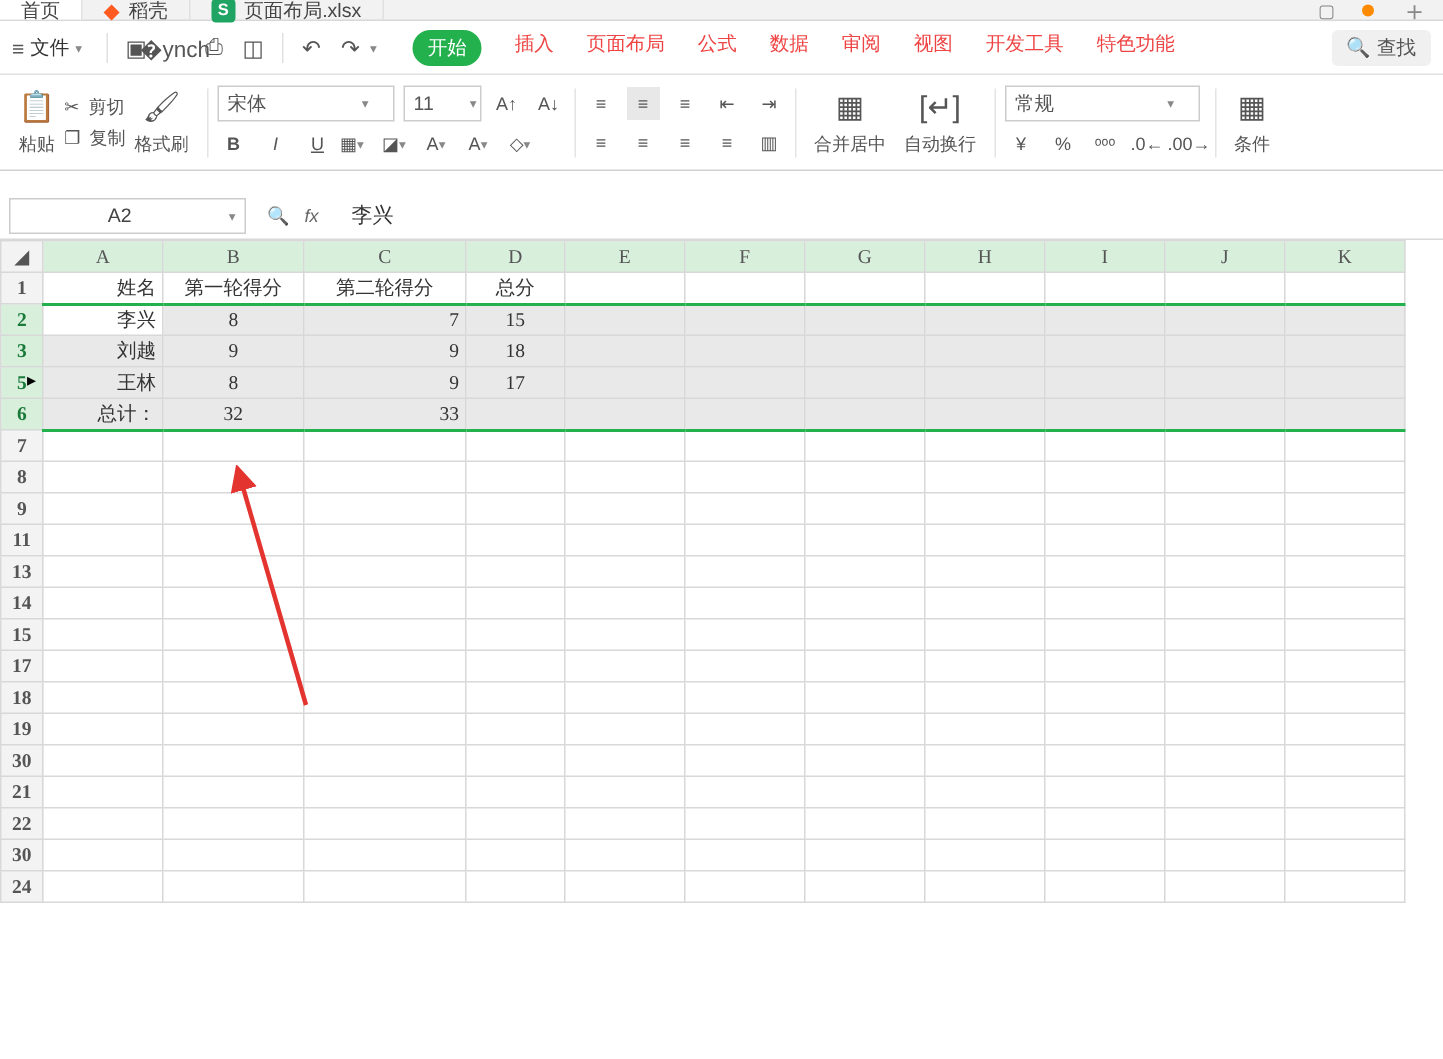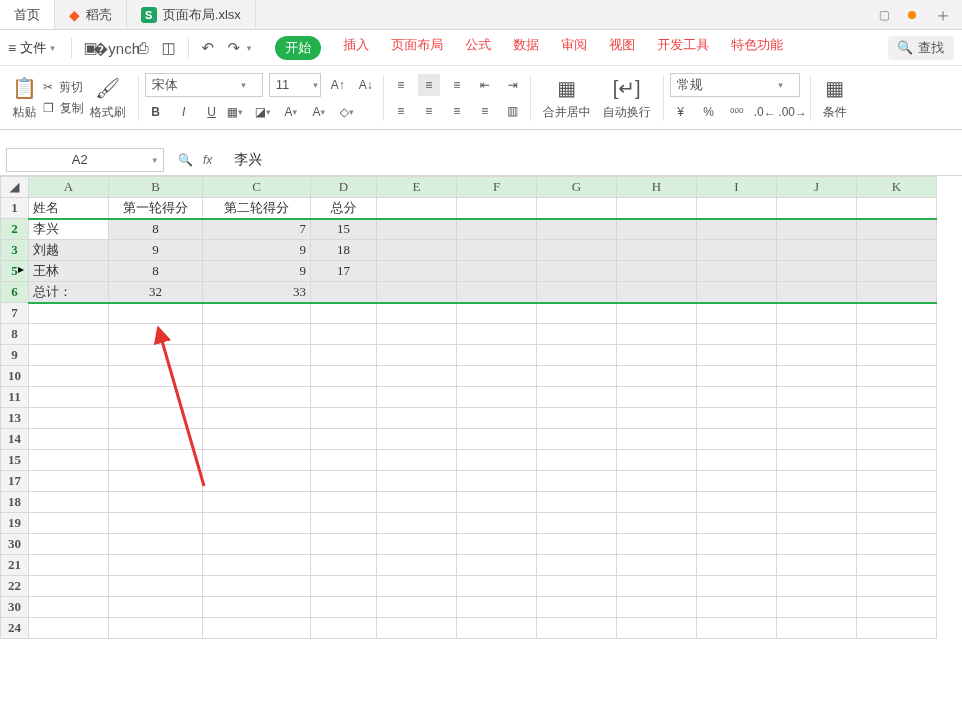--- a/index.html
+++ b/index.html
@@ -1,19 +1,19 @@
 <!DOCTYPE html>
 <html><head>
 <meta charset="utf-8">
 <style>
 * { box-sizing: border-box; margin: 0; padding: 0; font-family: "Microsoft YaHei", sans-serif; }
 body { width: 962px; height: 706px; background: #fff; overflow: hidden; font-size: 12px; color: #333; }
 
 
-.tabs-bar { height: 30px; background: #f2f2f2; display: flex; align-items: stretch; border-bottom: 1px solid #d8d8d8; }
+.tabs-bar { height: 14px; background: #f2f2f2; display: flex; align-items: stretch; border-bottom: 1px solid #d8d8d8; }
 .tab { display: flex; align-items: center; padding: 0 14px; font-size: 13px; color: #444; border-right: 1px solid #e0e0e0; cursor: pointer; }
 .tab.home { background: #fff; }
 .tab .ticon { margin-right: 6px; font-size: 14px; }
 .ticon.fire { color: #ff5a1f; }
 .ticon.xls  { color: #1fa463; background:#1fa463; color:#fff; width:16px; height:16px; border-radius:3px; display:inline-flex; align-items:center; justify-content:center; font-size:11px; font-weight:bold;}
 .tabs-right { margin-left: auto; display:flex; align-items:center; gap:18px; padding-right:10px; color:#888;}
 .tabs-right span { cursor:pointer; }
 .dot-orange { width:8px; height:8px; border-radius:50%; background:#ff8a00; display:inline-block;}
 .plus { font-size:18px; }
 
@@ -55,21 +55,21 @@
 
 .grid-wrap { position:relative; }
 table.sheet { border-collapse:collapse; table-layout:fixed; }
 .sheet th, .sheet td { border:1px solid #d8d8d8; height:21px; font-size:13px; font-family: SimSun, serif; }
 .sheet thead th { background:#f3f3f3; color:#555; font-weight:normal; text-align:center; }
 .corner { width:28px; background:#f3f3f3;}
 .rowhdr { width:28px; background:#f3f3f3; text-align:center; color:#555;}
 col.cA { width:80px;} col.cB{width:94px;} col.cC{width:108px;} col.cD{width:66px;}
 col.cE,col.cF,col.cG,col.cH,col.cI,col.cJ,col.cK{width:80px;}
 .sheet td { padding:0 4px; }
-.tl { text-align:left; } .tc{text-align:center;} .tr{text-align:right;}
+.tl { text-align:right; } .tc{text-align:center;} .tr{text-align:right;}
 
 
 .sel-range td { background:#e9e9e9; }
 .sel-range td.active { background:#fff; }
 .hdr-sel { background:#d8efdc !important; color:#1a7a3a; }
 .sel-border-top td { border-top:2px solid #22b14c !important; }
 .sel-border-bot td { border-bottom:2px solid #22b14c !important; }
 .row-arrow { position:absolute; left:18px; font-size:12px; color:#000; }
 
 
@@ -375,34 +375,20 @@
           <td></td>
           <td></td>
           <td></td>
           <td></td>
           <td></td>
           <td></td>
           <td></td>
           <td></td>
         </tr>
         <tr>
-          <th class="rowhdr">10</th>
-          <td></td>
-          <td></td>
-          <td></td>
-          <td></td>
-          <td></td>
-          <td></td>
-          <td></td>
-          <td></td>
-          <td></td>
-          <td></td>
-          <td></td>
-        </tr>
-        <tr>
           <th class="rowhdr">11</th>
           <td></td>
           <td></td>
           <td></td>
           <td></td>
           <td></td>
           <td></td>
           <td></td>
           <td></td>
           <td></td>

